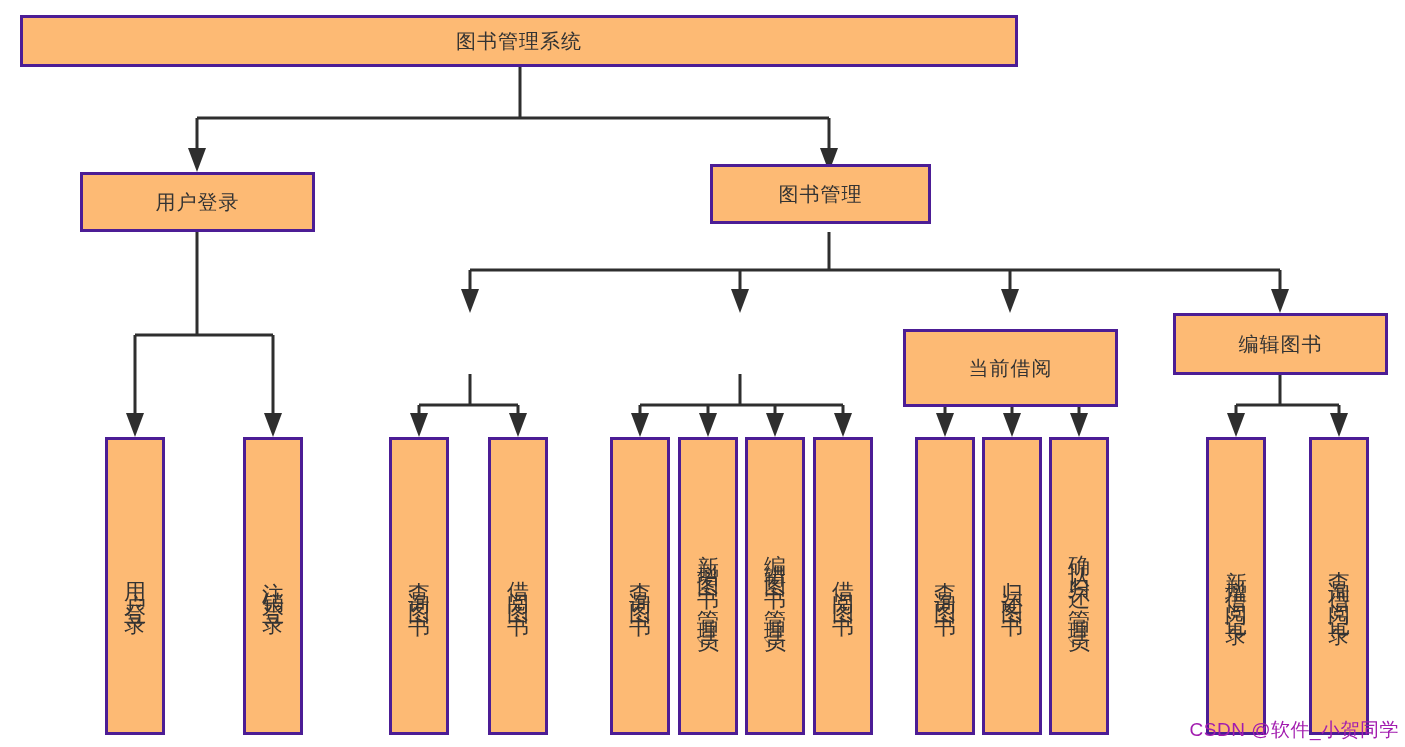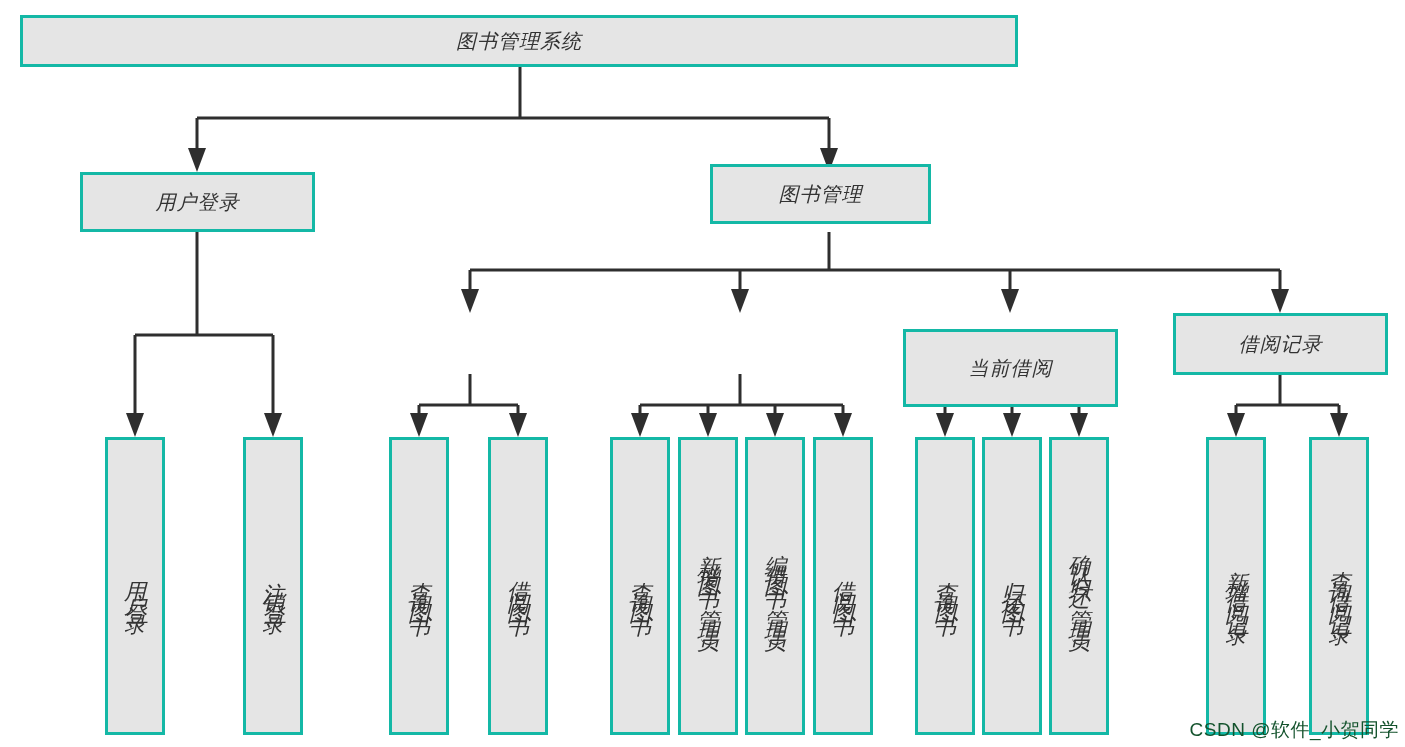--- a/index.html
+++ b/index.html
@@ -2,30 +2,30 @@
 <html><head>
 <meta charset="utf-8">
 <style>
   html,body{margin:0;padding:0;background:#fff;}
   .canvas{
     position:relative;width:1405px;height:747px;background:#fff;overflow:hidden;
     font-family:"Liberation Sans",sans-serif;color:#333;
   }
   .connectors{position:absolute;left:0;top:0;}
   .node{
-    position:absolute;box-sizing:border-box;background:#e5e5e5;
-    border:3px solid #14b8a6;display:flex;align-items:center;justify-content:center;
-    font-size:20px;letter-spacing:1px;color:#333;white-space:nowrap;font-style:italic;
+    position:absolute;box-sizing:border-box;background:#fdba74;
+    border:3px solid #4c1d95;display:flex;align-items:center;justify-content:center;
+    font-size:20px;letter-spacing:1px;color:#333;white-space:nowrap;
   }
   .vert{
     writing-mode:vertical-rl;text-orientation:mixed;
     font-size:22px;letter-spacing:11px;line-height:1;white-space:normal;
   }
   .watermark{
-    position:absolute;right:6px;top:717px;font-size:19px;color:#14532d;
+    position:absolute;right:6px;top:717px;font-size:19px;color:#a21caf;
     letter-spacing:0.5px;z-index:5;
   }
 </style>
 </head>
 <body>
 
 <div class="canvas">
 
   <svg class="connectors" width="1405" height="747" viewBox="0 0 1405 747">
     <g stroke="#2e2e2e" stroke-width="3" fill="none">
@@ -63,21 +63,21 @@
       <polygon points="1339,437 1330,413 1348,413"></polygon>
     </g>
   </svg>
 
   <div class="node" style="left:20px;top:15px;width:998px;height:52px">图书管理系统</div>
 
   <div class="node" style="left:80px;top:172px;width:235px;height:60px">用户登录</div>
   <div class="node" style="left:710px;top:164px;width:221px;height:60px">图书管理</div>
 
   <div class="node" style="left:903px;top:329px;width:215px;height:78px">当前借阅</div>
-  <div class="node" style="left:1173px;top:313px;width:215px;height:62px">借阅记录</div>
+  <div class="node" style="left:1173px;top:313px;width:215px;height:62px">编辑图书</div>
 
   <div class="node vert" style="left:105px;top:437px;width:60px;height:298px">用户登录</div>
   <div class="node vert" style="left:243px;top:437px;width:60px;height:298px">注销登录</div>
 
   <div class="node vert" style="left:389px;top:437px;width:60px;height:298px">查询图书</div>
   <div class="node vert" style="left:488px;top:437px;width:60px;height:298px">借阅图书</div>
 
   <div class="node vert" style="left:610px;top:437px;width:60px;height:298px">查询图书</div>
   <div class="node vert" style="left:678px;top:437px;width:60px;height:298px">新增图书（管理员）</div>
   <div class="node vert" style="left:745px;top:437px;width:60px;height:298px">编辑图书（管理员）</div>

